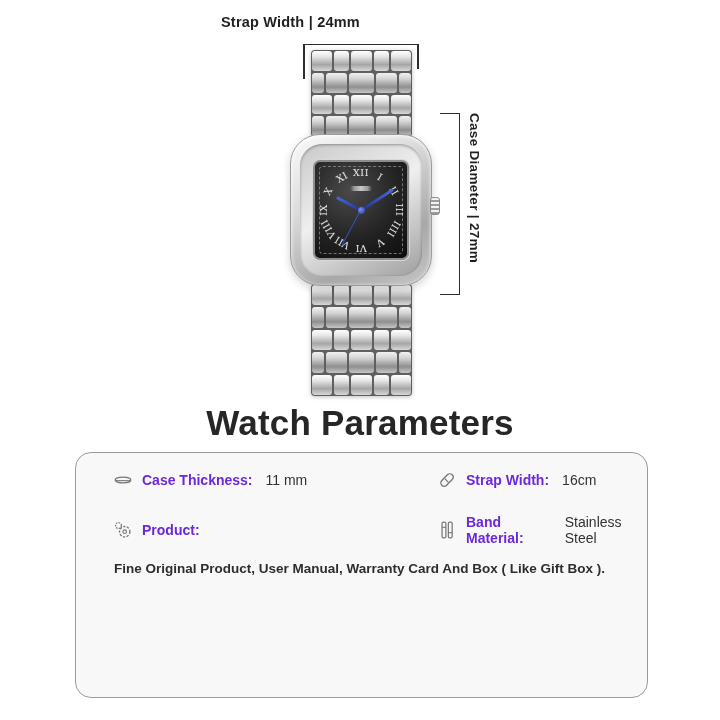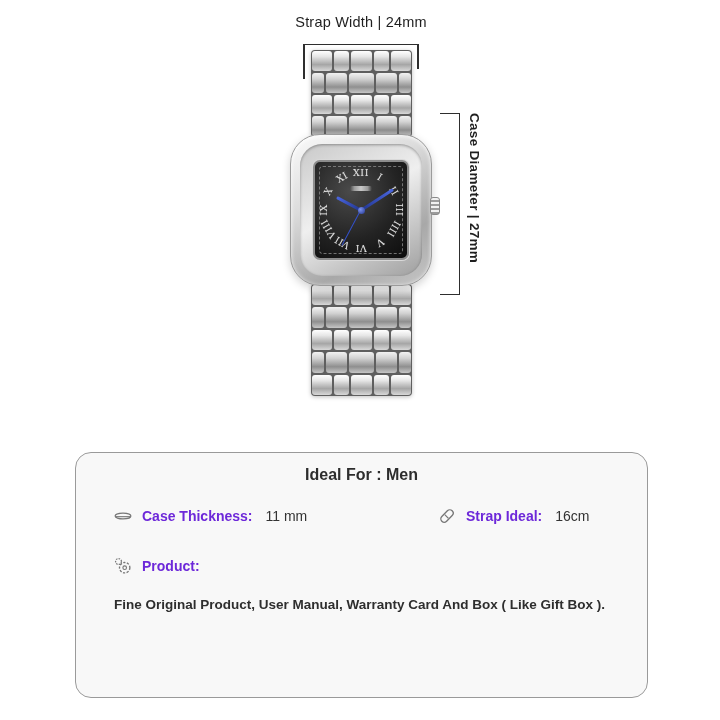--- a/index.html
+++ b/index.html
@@ -2,21 +2,21 @@
 <html><head>
 <meta charset="utf-8">
 <style>
   * { margin:0; padding:0; box-sizing:border-box; }
   html,body { width:720px; height:720px; background:#ffffff; overflow:hidden;
     font-family:"Liberation Sans","DejaVu Sans",sans-serif; }
   .stage { position:relative; width:720px; height:720px; background:#ffffff; }
 
   
   .strap-width-label { position:absolute; left:221px; top:14px; width:280px;
-    text-align:center; font-size:14.5px; font-weight:400; color:#1f1f1f; letter-spacing:.2px; }
+    font-size:14.5px; font-weight:700; color:#1f1f1f; letter-spacing:.2px; }
   .bracket-top { position:absolute; left:303px; top:44px; width:116px; height:36px;
     border-top:1.6px solid #2e2e2e; }
   .bracket-top .arm-l { position:absolute; left:0; top:0; width:1.6px; height:34px; background:#2e2e2e; }
   .bracket-top .arm-r { position:absolute; right:0; top:0; width:1.6px; height:24px; background:#2e2e2e; }
   .bracket-right { position:absolute; left:440px; top:113px; width:20px; height:182px;
     border-top:1.6px solid #2e2e2e; border-right:1.6px solid #2e2e2e; border-bottom:1.6px solid #2e2e2e; }
   .case-diameter-label { position:absolute; left:467px; top:113px; height:182px;
     display:flex; align-items:center; writing-mode:vertical-rl;
     font-size:13.5px; font-weight:700; color:#1f1f1f; letter-spacing:.3px; }
 
@@ -183,54 +183,64 @@
         <div class="hand second"></div>
         <div class="pivot"></div>
       </div>
     </div>
   </div>
   <div class="crown"></div>
 
   <div class="bracket-right"></div>
   <div class="case-diameter-label">Case Diameter | 27mm</div>
 
+  <div class="page-heading">Watch Parameters</div>
 
   <div class="card">
-    <div class="ideal-for">Ideal For : Men</div>
 
     <div class="specs">
 
       <div class="spec">
         <svg width="18" height="18" viewBox="0 0 16 16">
           <ellipse cx="8" cy="8" rx="7" ry="2.6" fill="none" stroke="#777" stroke-width="1.1"></ellipse>
           <line x1="1.5" y1="8.6" x2="14.5" y2="8.6" stroke="#777" stroke-width="1"></line>
         </svg>
         <span class="lbl">Case Thickness:</span>
         <span class="val">11 mm</span>
       </div>
 
       <div class="spec">
         <svg width="18" height="18" viewBox="0 0 16 16">
           <rect x="5" y="1.5" width="6" height="13" rx="3" fill="none" stroke="#777" stroke-width="1.2" transform="rotate(45 8 8)"></rect>
           <line x1="6" y1="6.8" x2="9.2" y2="10" stroke="#777" stroke-width="1" transform="rotate(0)"></line>
         </svg>
-        <span class="lbl">Strap Ideal:</span>
+        <span class="lbl">Strap Width:</span>
         <span class="val">16cm</span>
       </div>
 
 
       <div class="spec">
         <svg width="18" height="18" viewBox="0 0 16 16">
           <circle cx="9.5" cy="9.5" r="4.6" fill="none" stroke="#777" stroke-width="1.2" stroke-dasharray="2 1.3"></circle>
           <circle cx="9.5" cy="9.5" r="1.6" fill="none" stroke="#777" stroke-width="1"></circle>
           <circle cx="4" cy="4" r="2.6" fill="none" stroke="#777" stroke-width="1.1" stroke-dasharray="1.4 1"></circle>
         </svg>
         <span class="lbl">Product:</span>
       </div>
 
 
+      <div class="spec">
+        <svg width="18" height="18" viewBox="0 0 16 16">
+          <rect x="3.6" y="1" width="3.4" height="14" rx="1.2" fill="none" stroke="#777" stroke-width="1.1"></rect>
+          <rect x="9.2" y="1" width="3.4" height="14" rx="1.2" fill="none" stroke="#777" stroke-width="1.1"></rect>
+          <line x1="3.6" y1="5.6" x2="7" y2="5.6" stroke="#777" stroke-width="1"></line>
+          <line x1="9.2" y1="10.4" x2="12.6" y2="10.4" stroke="#777" stroke-width="1"></line>
+        </svg>
+        <span class="lbl">Band Material:</span>
+        <span class="val">Stainless Steel</span>
+      </div>
 
     </div>
 
     <div class="included">Fine Original Product, User Manual, Warranty Card And Box ( Like Gift Box ).</div>
   </div>
 
 </div>
 
 </body></html>

